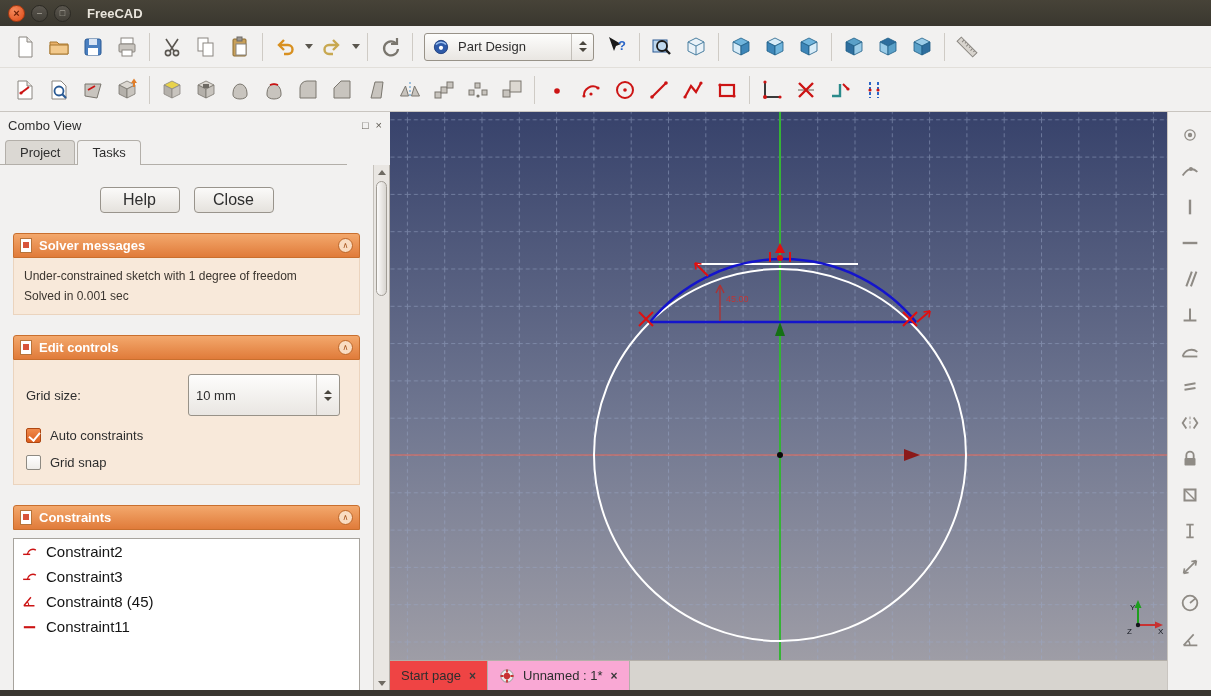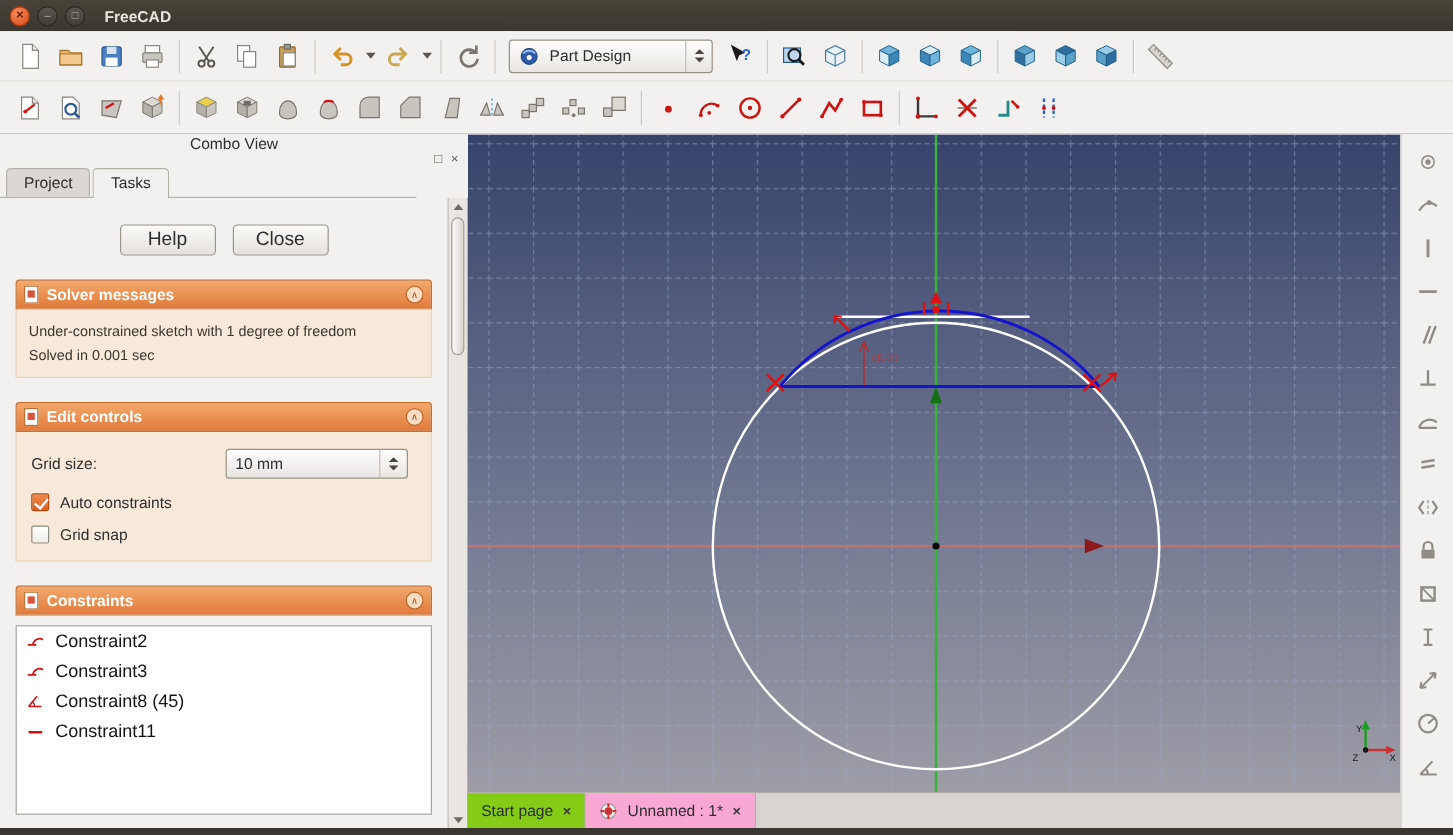--- a/index.html
+++ b/index.html
@@ -28,21 +28,21 @@
   .tb-sep { width:1px; height:28px; background:#CFCBC5; margin:0 5px; flex:0 0 auto; }
   .tb-combo { height:28px; min-width:170px; border:1px solid #989288; border-radius:3px;
     background:linear-gradient(#FDFDFC,#E9E6E2); display:flex; align-items:center;
     padding:0 6px; gap:7px; font-size:13px; margin:0 6px; flex:0 0 auto; }
   .spin { display:flex; flex-direction:column; gap:3px; margin-left:auto; padding-left:7px;
     border-left:1px solid #C2BEB8; height:100%; justify-content:center; }
   .spin .up { width:0; height:0; border-left:4px solid transparent; border-right:4px solid transparent; border-bottom:4px solid #4A463E; }
   .spin .dn { width:0; height:0; border-left:4px solid transparent; border-right:4px solid transparent; border-top:4px solid #4A463E; }
   
   .cv-header { position:absolute; left:0; top:112px; width:390px; height:26px;
-    display:flex; align-items:center; padding:0 8px; font-size:13px; background:#F2F1F0;flex-direction:column; }
+    display:flex; align-items:center; padding:0 8px; font-size:13px; background:#F2F1F0; }
   .cv-icons { margin-left:auto; display:flex; gap:7px; color:#5E5A52; font-size:11px; }
   .cv-icons span { cursor:default; }
   .panel-tabs { position:absolute; left:0; top:138px; width:347px; height:27px;
     display:flex; align-items:flex-end; padding-left:5px; border-bottom:1px solid #B3AFA9; background:#F2F1F0; }
   .ptab { padding:4px 14px 4px 14px; font-size:13px; border:1px solid #B3AFA9; border-bottom:none;
     border-radius:4px 4px 0 0; background:#DBD8D3; margin-right:2px; position:relative; }
   .ptab.active { background:#F2F1F0; margin-bottom:-1px; padding-bottom:5px; z-index:2; }
   .panel-body { position:absolute; left:0; top:165px; width:390px; height:525px;
     background:#F2F1F0; border-right:1px solid #B3AFA9; overflow:hidden; }
   .panel-inner { position:absolute; left:0; top:0; right:16px; bottom:0; }
@@ -55,21 +55,21 @@
     background:linear-gradient(#F3A86C,#E07B3A); border:1px solid #C96F2E; border-radius:3px 3px 0 0; }
   .sec-icon { width:12px; height:15px; background:#FFF; border:1px solid #B8743A; position:relative; }
   .sec-icon::after { content:""; position:absolute; left:2px; top:3px; width:6px; height:6px; background:#D8543A; }
   .sec-title { color:#FFFFFF; font-weight:bold; font-size:13px; flex:1; }
   .sec-collapse { width:15px; height:15px; border-radius:50%; background:#F9DCC2; border:1px solid #BD6526;
     color:#A5521B; font-size:8px; display:flex; align-items:center; justify-content:center; }
   .sec-body { background:#F8E9DA; border:1px solid #EBD4BE; border-top:none; padding:8px 10px; }
   .solver-line { font-size:12px; color:#3B352F; padding:3px 0; }
   .form-row { display:flex; align-items:center; padding:6px 2px; }
   .form-row label { flex:0 0 162px; font-size:13px; }
-  .combo { flex:0 0 152px; height:25px; border:1px solid #989288; border-radius:3px;
+  .combo { flex:0 0 152px; height:42px; border:1px solid #989288; border-radius:3px;
     background:linear-gradient(#FDFDFC,#E9E6E2); display:flex; align-items:center;
     padding:0 7px; font-size:13px; }
   .check-row { display:flex; align-items:center; padding:6px 2px; font-size:13px; }
   .cb { width:15px; height:15px; border:1px solid #8E8A82; border-radius:2px;
     background:linear-gradient(#FFFFFF,#EFEDE9); margin-right:9px; position:relative; flex:0 0 auto; }
   .cb.checked { background:linear-gradient(#F08A4C,#DC5E1E); border-color:#AF4711; }
   .cb.checked::after { content:""; position:absolute; left:4px; top:1px; width:5px; height:9px;
     border:solid #FFF; border-width:0 2px 2px 0; transform:rotate(40deg); }
   .constraint-list { margin:8px 13px 0 13px; background:#FFFFFF; border:1px solid #A7A39D; height:158px; overflow:hidden; }
   .c-item { display:flex; align-items:center; gap:8px; padding:4px 7px; font-size:15px; color:#141414; }
@@ -80,21 +80,21 @@
   .vs-arrow i.up-t { width:0; height:0; border-left:4px solid transparent; border-right:4px solid transparent; border-bottom:5px solid #6E6A62; }
   .vs-arrow i.dn-t { width:0; height:0; border-left:4px solid transparent; border-right:4px solid transparent; border-top:5px solid #6E6A62; }
   .vs-thumb { position:absolute; left:2px; top:16px; width:11px; height:115px;
     background:linear-gradient(90deg,#FCFBFA,#D8D5D0); border:1px solid #A19D96; border-radius:6px; }
   
   .viewport-wrap { position:absolute; left:390px; top:112px; width:777px; height:548px; }
   
   .mdi-bar { position:absolute; left:390px; top:660px; width:777px; height:30px;
     background:#D7D4CF; border-top:1px solid #B3AFA9; display:flex; align-items:stretch; }
   .mdi-tab { display:flex; align-items:center; gap:8px; padding:0 11px; font-size:13px;
-    border-right:1px solid #B3AFA9; background:#84cc16; }
+    border-right:1px solid #B3AFA9; background:#ef4444; }
   .mdi-tab.active { background:#f9a8d4; }
   .mdi-close { font-size:12px; font-weight:bold; color:#3A3A3A; }
   
   .right-bar { position:absolute; left:1167px; top:112px; width:44px; height:578px;
     background:#F2F1F0; border-left:1px solid #C9C5C0; display:flex; flex-direction:column;
     align-items:center; padding-top:8px; gap:6px; overflow:hidden; }
   .rb-btn { width:30px; height:30px; display:flex; align-items:center; justify-content:center; border-radius:3px; flex:0 0 auto; }
   
   .bottom-strip { position:absolute; left:0; top:690px; width:1211px; height:6px; background:#3A3731; }
 </style>

